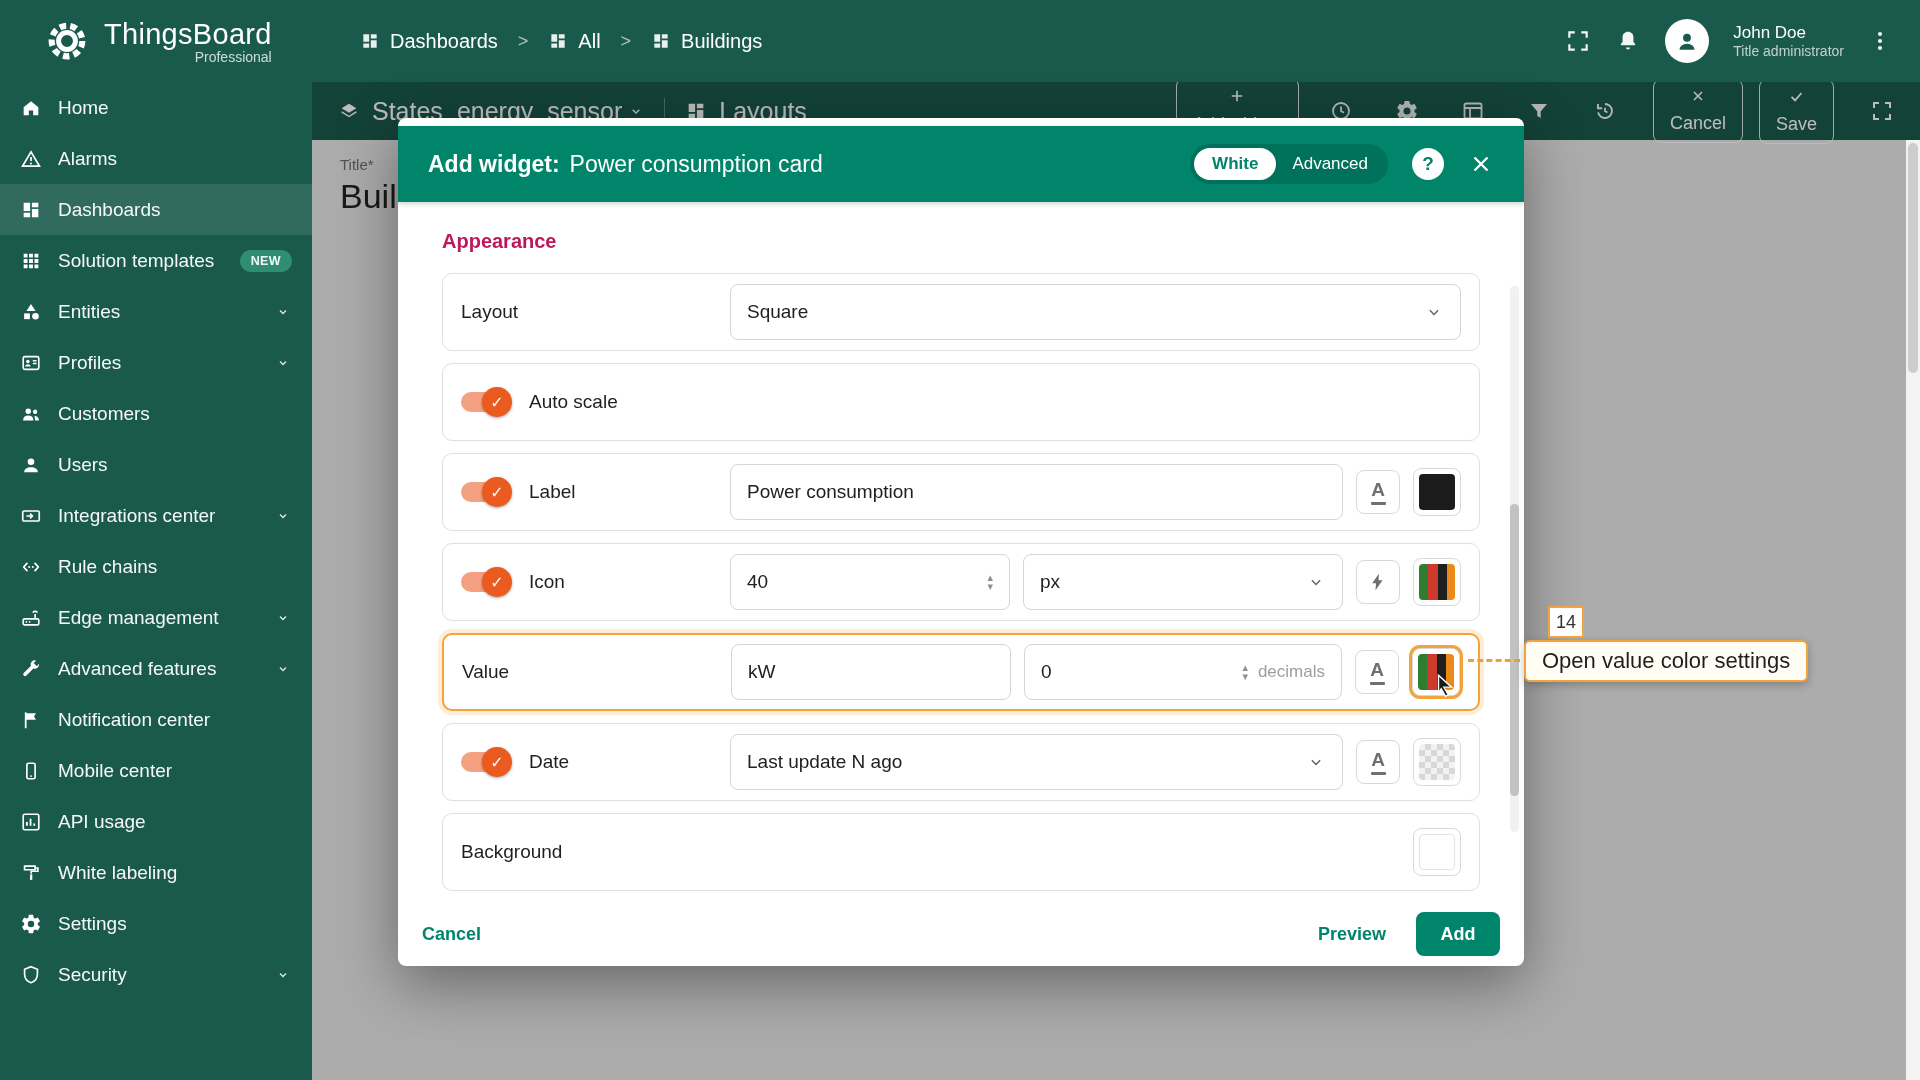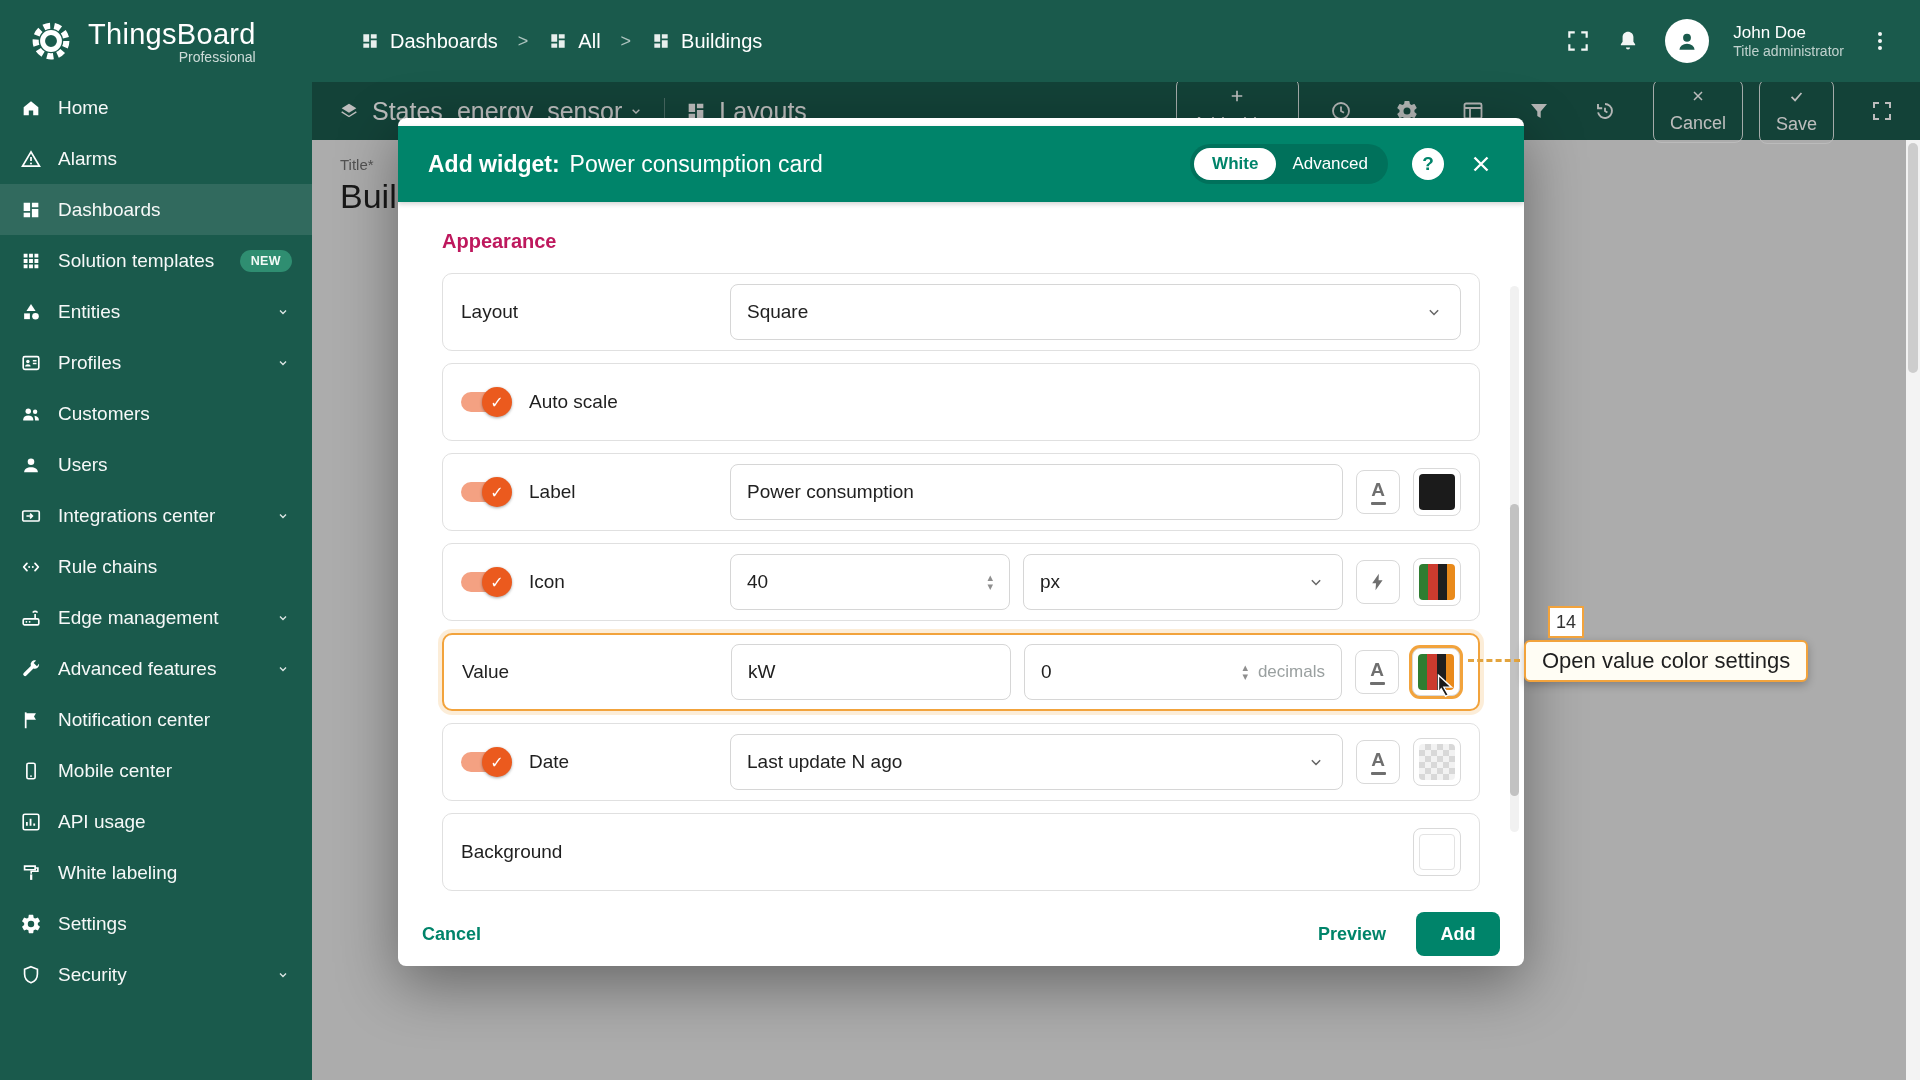--- a/index.html
+++ b/index.html
@@ -14,21 +14,21 @@
     --orange:#eb5a1e;
     --orange-track:#f4a182;
     --ann:#f2a33c;
     --border:#e0e0e0;
     --inb:#d6d6d6;
   }
 
   
   .app-header{position:absolute;top:0;left:0;width:1920px;height:82px;background:var(--green);
     display:flex;align-items:center;color:#fff;z-index:20;}
-  .brand{width:312px;display:flex;align-items:center;gap:14px;padding-left:28px;flex:0 0 auto;}
+  .brand{width:312px;display:flex;align-items:center;gap:14px;padding-left:44px;flex:0 0 auto;}
   .brand-text{display:flex;flex-direction:column;align-items:flex-end;}
   .brand-title{font-size:29px;font-weight:500;letter-spacing:.3px;}
   .brand-sub{font-size:14px;color:rgba(255,255,255,.78);margin-top:-2px;}
   .breadcrumb{display:flex;align-items:center;margin-left:48px;font-size:20px;}
   .crumb{display:flex;align-items:center;gap:10px;cursor:pointer;}
   .crumb-sep{color:rgba(255,255,255,.65);font-size:18px;margin:0 20px;}
   .header-right{margin-left:auto;display:flex;align-items:center;gap:24px;padding-right:28px;}
   .avatar{width:44px;height:44px;border-radius:50%;background:#fff;display:flex;align-items:center;justify-content:center;flex:0 0 auto;}
   .user-meta{display:flex;flex-direction:column;line-height:1.25;}
   .user-name{font-size:17px;}

